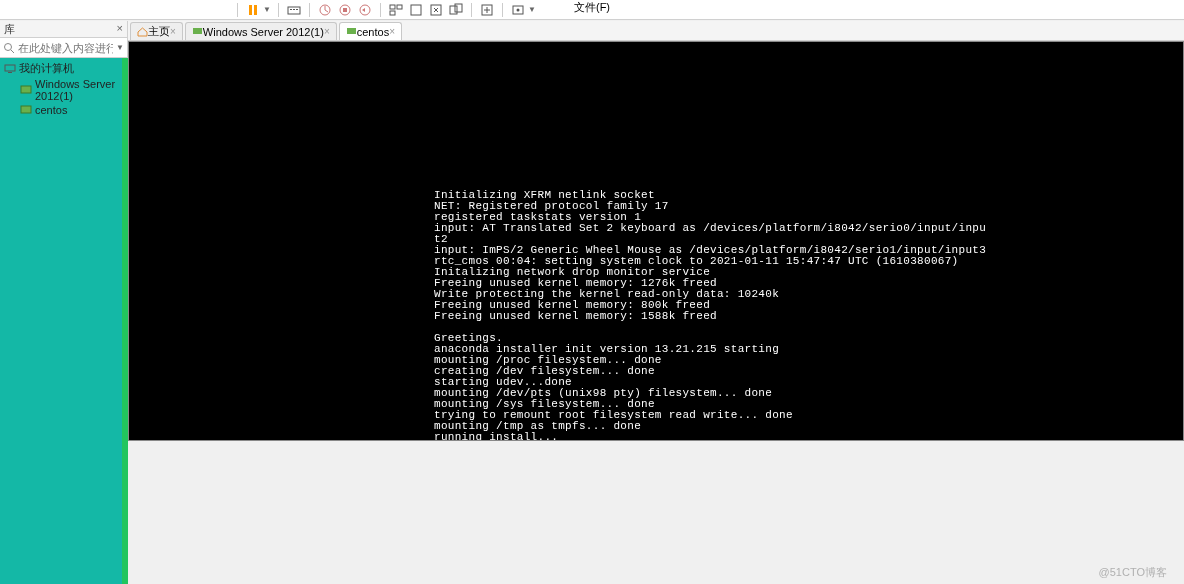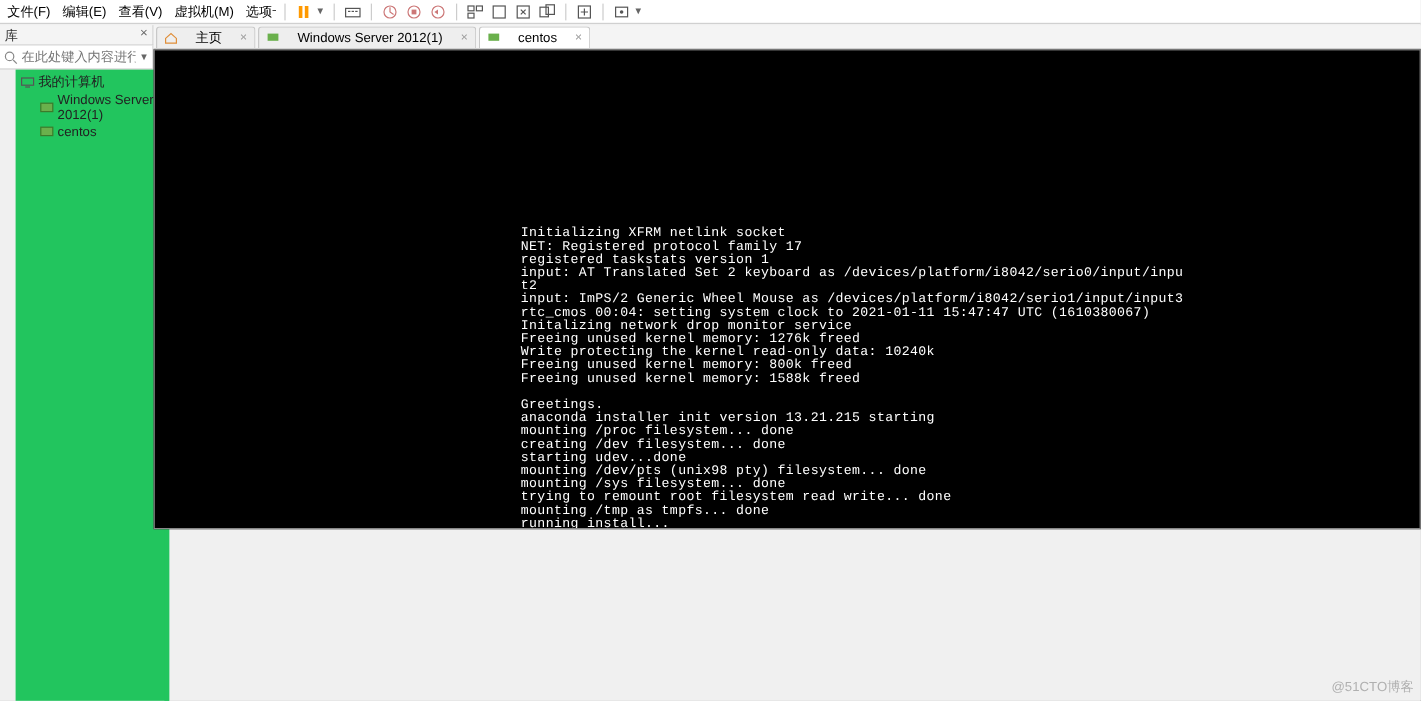--- a/index.html
+++ b/index.html
@@ -1,40 +1,40 @@
 <!DOCTYPE html>
 <html><head>
 <meta charset="utf-8">
 <style>
 * { margin:0; padding:0; box-sizing:border-box; font-family:"Microsoft YaHei",Arial,sans-serif; font-size:11px; }
 html,body { width:1184px; height:584px; background:#f0f0f0; overflow:hidden; }
-.menubar { height:20px; background:#fff; border-bottom:1px solid #d0d0d0; display:flex; align-items:center; padding:0 4px; gap:6px; }
+.menubar { height:20px; background:#fff; border-bottom:1px solid #d0d0d0; display:flex; align-items:center; padding:0 4px; gap:6px;flex-direction:column; }
 .menubar span { padding:0 2px; color:#000; cursor:default; }
 .toolbar { height:20px; background:#fff; border-bottom:1px solid #d0d0d0; display:flex; align-items:center; padding:0 4px; gap:4px; position:absolute; top:0; left:230px; }
 .toolbar .sep { width:1px; height:14px; background:#ccc; margin:0 3px; }
 .tb-btn { width:16px; height:16px; display:flex; align-items:center; justify-content:center; cursor:pointer; }
 .tb-btn svg { width:14px; height:14px; }
 .dropdown-arrow { font-size:8px; color:#666; margin-left:-2px; cursor:pointer; }
 .side-header { position:absolute; top:21px; left:0; width:128px; height:17px; background:#f4f4f4; border-bottom:1px solid #d0d0d0; border-right:1px solid #d0d0d0; padding:1px 4px; color:#333; }
 .side-header .x { float:right; cursor:pointer; color:#666; }
 .search-row { position:absolute; top:38px; left:0; width:128px; height:20px; border-bottom:1px solid #d0d0d0; border-right:1px solid #d0d0d0; display:flex; align-items:center; background:#fff; }
 .search-row svg { width:12px; height:12px; margin:0 3px; flex:none; }
 .search-row input { border:none; flex:1; font-size:11px; color:#888; outline:none; min-width:0; }
 .search-row .dd { font-size:8px; color:#666; padding:0 3px; cursor:pointer; }
-.tree { position:absolute; top:58px; left:0; width:128px; bottom:0; background:#22c55e; border-right:4px solid #22c55e; padding:2px;margin-left:13px; }
+.tree { position:absolute; top:58px; left:0; width:128px; bottom:0; background:#14b8a6; border-right:6px solid #22c55e; padding:2px; }
 .tree-item { display:flex; align-items:center; gap:3px; padding:1px 2px; cursor:pointer; color:#222; }
 .tree-item.child { padding-left:18px; }
 .tree-item svg { width:12px; height:12px; flex:none; }
 .tabs { position:absolute; top:21px; left:128px; right:0; height:20px; background:#f4f4f4; border-bottom:1px solid #d0d0d0; display:flex; align-items:end; padding-left:2px; }
-.tab { height:18px; border:1px solid #c8c8c8; border-bottom:none; background:#fff; padding:1px 6px; margin-right:2px; display:flex; align-items:center; gap:15px; border-radius:3px 3px 0 0; cursor:pointer; }
+.tab { height:18px; border:1px solid #c8c8c8; border-bottom:none; background:#fff; padding:1px 6px; margin-right:2px; display:flex; align-items:center; gap:0; border-radius:3px 3px 0 0; cursor:pointer; }
 .tab.inactive { background:#eee; }
 .tab .x { color:#999; font-size:10px; cursor:pointer; }
 .tab svg { width:11px; height:11px; }
 .console { position:absolute; top:41px; left:128px; right:0; height:400px; background:#000; color:#fff; font-family:"Courier New",monospace; font-size:11px; line-height:1.0; white-space:pre; padding-top:148px; padding-left:305px; letter-spacing:0.3px; border:1px solid #888; overflow:hidden; }
-.watermark { position:absolute; right:6px; bottom:4px; color:#b0b0b0; font-size:11px; }
+.watermark { position:absolute; right:17px; bottom:4px; color:#b0b0b0; font-size:11px; }
 </style>
 </head>
 <body>
 
 <div class="menubar">
   <span>文件(F)</span>
   <span>编辑(E)</span>
   <span>查看(V)</span>
   <span>虚拟机(M)</span>
   <span>选项卡(T)</span>

